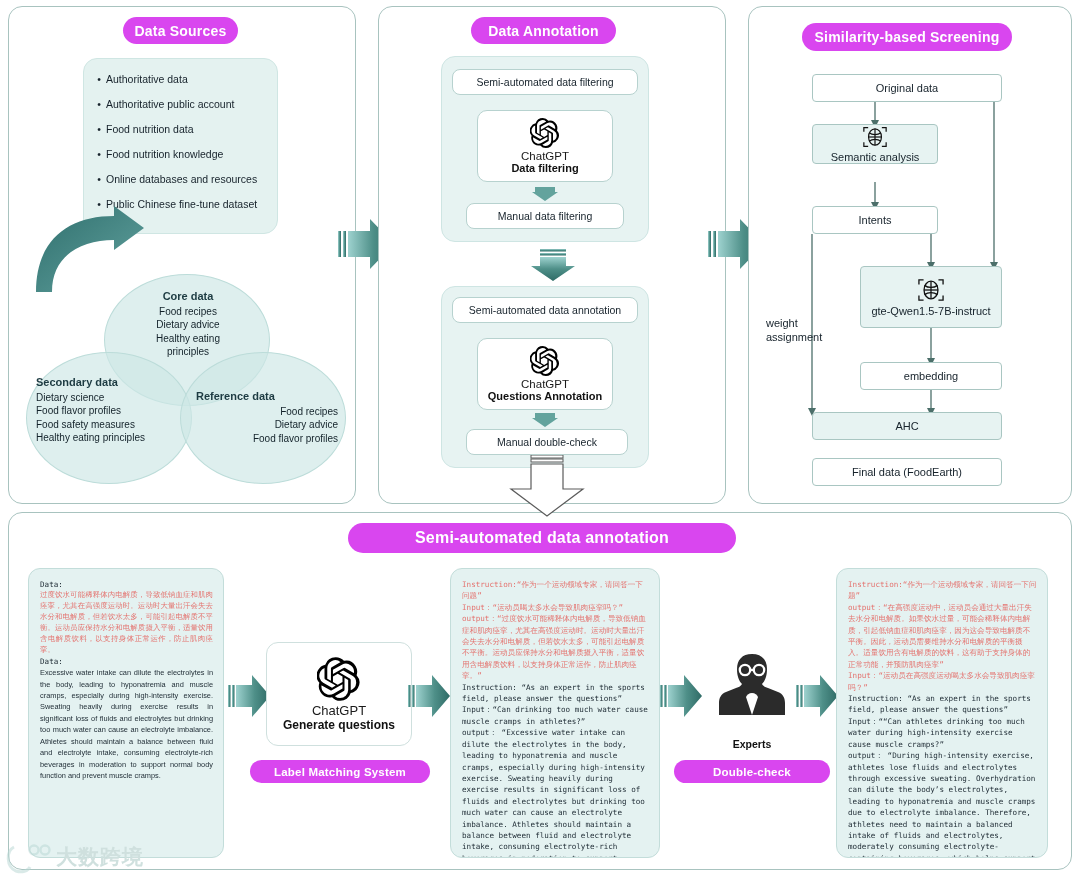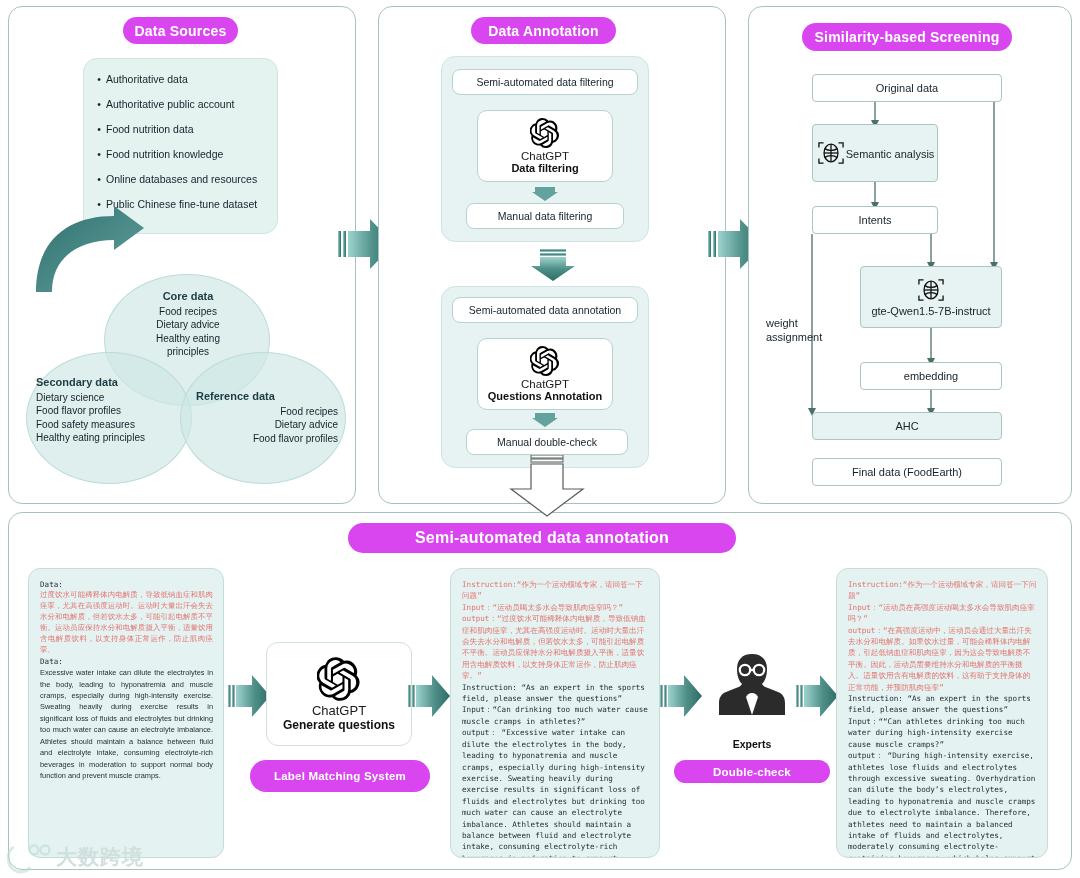--- a/index.html
+++ b/index.html
@@ -105,21 +105,21 @@
   #arrow-2{position:absolute;left:708px;top:215px;width:56px;height:58px;}
 
   
   .sbox{
     position:absolute;background:#ffffff;border:1px solid #a9c6c2;border-radius:4px;
     display:flex;align-items:center;justify-content:center;
     font-size:11px;color:#16222b;box-sizing:border-box;
   }
   .sbox.tint{background:#e7f3f2;}
   #box-original{left:812px;top:74px;width:190px;height:28px;}
-  #box-semantic{left:812px;top:124px;width:126px;height:58px;}
+  #box-semantic{left:812px;top:124px;width:126px;height:40px;flex-direction:column;}
   #box-intents{left:812px;top:206px;width:126px;height:28px;}
   #box-qwen{left:860px;top:266px;width:142px;height:62px;flex-direction:column;}
   #box-embedding{left:860px;top:362px;width:142px;height:28px;}
   #box-ahc{left:812px;top:412px;width:190px;height:28px;}
   #box-final{left:812px;top:458px;width:190px;height:28px;}
   .sbox-label{font-size:11px;color:#16222b;margin-top:2px;}
   #weight-label{position:absolute;left:766px;top:316px;width:78px;font-size:11px;line-height:14px;color:#16222b;}
   #screen-lines{position:absolute;left:748px;top:6px;width:324px;height:498px;}
 
   
@@ -133,21 +133,21 @@
   .zh{color:#e4736f;font-size:7.4px;line-height:10.9px;text-align:justify;margin:0;font-family:"DejaVu Sans", sans-serif;}
   .en{color:#233039;font-size:7.4px;line-height:11.4px;text-align:justify;margin:0;}
   .lbl{color:#233039;font-size:7.6px;line-height:11.4px;margin:0;font-family:"DejaVu Sans Mono", monospace;}
   .lbl-red{color:#e4736f;font-size:7.6px;line-height:11.4px;margin:0;font-family:"DejaVu Sans Mono", monospace;}
 
   #gpt-generate{
     position:absolute;left:266px;top:642px;width:146px;height:104px;
     background:#ffffff;border:1px solid #cfe0de;border-radius:12px;box-sizing:border-box;
     display:flex;flex-direction:column;align-items:center;justify-content:center;
   }
-  #label-matching{left:250px;top:760px;width:180px;height:32px;font-size:11.5px;}
+  #label-matching{left:250px;top:760px;width:180px;height:23px;font-size:11.5px;}
   #double-check{left:674px;top:760px;width:156px;height:23px;font-size:11.5px;}
 
   #experts-wrap{position:absolute;left:700px;top:650px;width:104px;height:100px;
     display:flex;flex-direction:column;align-items:center;justify-content:space-between;}
   #experts-label{font-size:10.5px;font-weight:bold;color:#111;margin-top:3px;}
 
   #arrow-b1{position:absolute;left:228px;top:672px;width:42px;height:48px;}
   #arrow-b2{position:absolute;left:408px;top:672px;width:42px;height:48px;}
   #arrow-b3{position:absolute;left:660px;top:672px;width:42px;height:48px;}
   #arrow-b4{position:absolute;left:796px;top:672px;width:42px;height:48px;}
@@ -449,22 +449,22 @@
 <div class="pill" id="double-check">Double-check</div>
 
 <svg id="arrow-b4" viewBox="0 0 42 48">
   <rect x="0" y="13" width="2.5" height="22" fill="url(#gb)"></rect>
   <rect x="4" y="13" width="2.5" height="22" fill="url(#gb)"></rect>
   <path d="M8 13 L24 13 L24 3 L42 24 L24 45 L24 35 L8 35 Z" fill="url(#gb)"></path>
 </svg>
 
 <div class="tbox" id="tbox-right">
   <p class="lbl-red">Instruction:“作为一个运动领域专家，请回答一下问题”</p>
+  <p class="lbl-red">output：“在高强度运动中，运动员会通过大量出汗失去水分和电解质。如果饮水过量，可能会稀释体内电解质，引起低钠血症和肌肉痉挛，因为这会导致电解质不平衡。因此，运动员需要维持水分和电解质的平衡摄入。适量饮用含有电解质的饮料，这有助于支持身体的正常功能，并预防肌肉痉挛”</p>
   <p class="lbl-red">Input：“运动员在高强度运动喝太多水会导致肌肉痉挛吗？”</p>
-  <p class="lbl-red">output：“在高强度运动中，运动员会通过大量出汗失去水分和电解质。如果饮水过量，可能会稀释体内电解质，引起低钠血症和肌肉痉挛，因为这会导致电解质不平衡。因此，运动员需要维持水分和电解质的平衡摄入。适量饮用含有电解质的饮料，这有助于支持身体的正常功能，并预防肌肉痉挛”</p>
   <p class="lbl">Instruction: “As an expert in the sports field, please answer the questions”</p>
   <p class="lbl">Input：““Can athletes drinking too much water during high-intensity exercise cause muscle cramps?”</p>
   <p class="lbl">output：  “During high-intensity exercise, athletes lose fluids and electrolytes through excessive sweating. Overhydration can dilute the body’s electrolytes, leading to hyponatremia and muscle cramps due to electrolyte imbalance. Therefore, athletes need to maintain a balanced intake of fluids and electrolytes, moderately consuming electrolyte-containing beverages, which helps support normal bodily functions and prevent muscle cramps.”</p>
 </div>
 
 <svg id="watermark" viewBox="0 0 178 34">
   <path d="M8 6 C0 10 0 26 10 30 C16 32 22 30 24 26" fill="none" stroke="#bcd9d6" stroke-width="3"></path>
   <circle cx="28" cy="9" r="4.5" fill="none" stroke="#bcd9d6" stroke-width="2.4"></circle>
   <circle cx="39" cy="9" r="4.5" fill="none" stroke="#bcd9d6" stroke-width="2.4"></circle>
 </svg>

